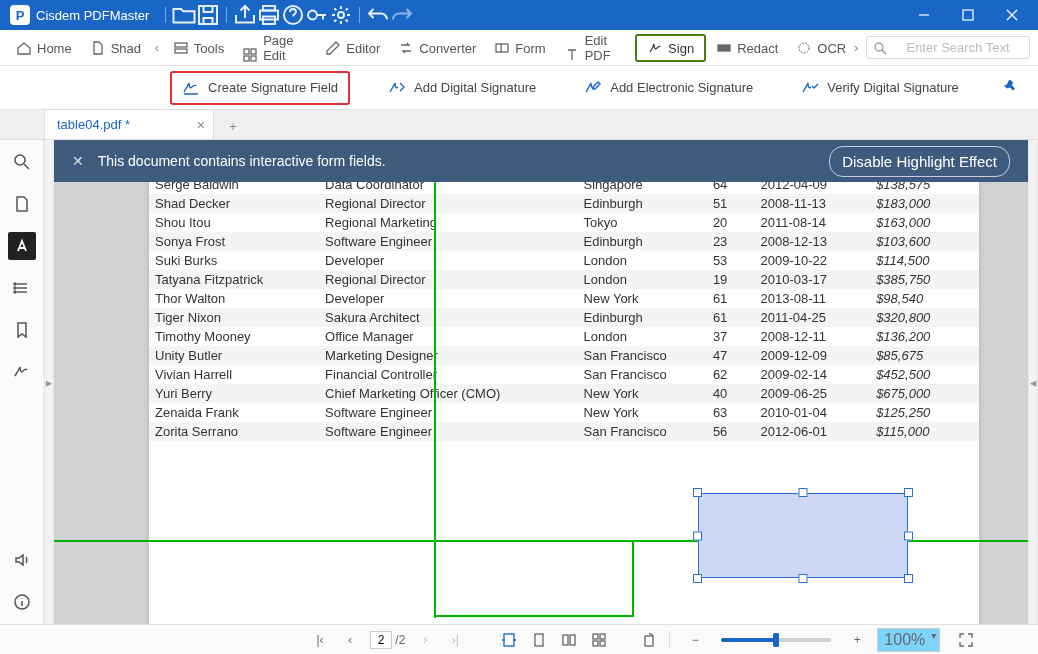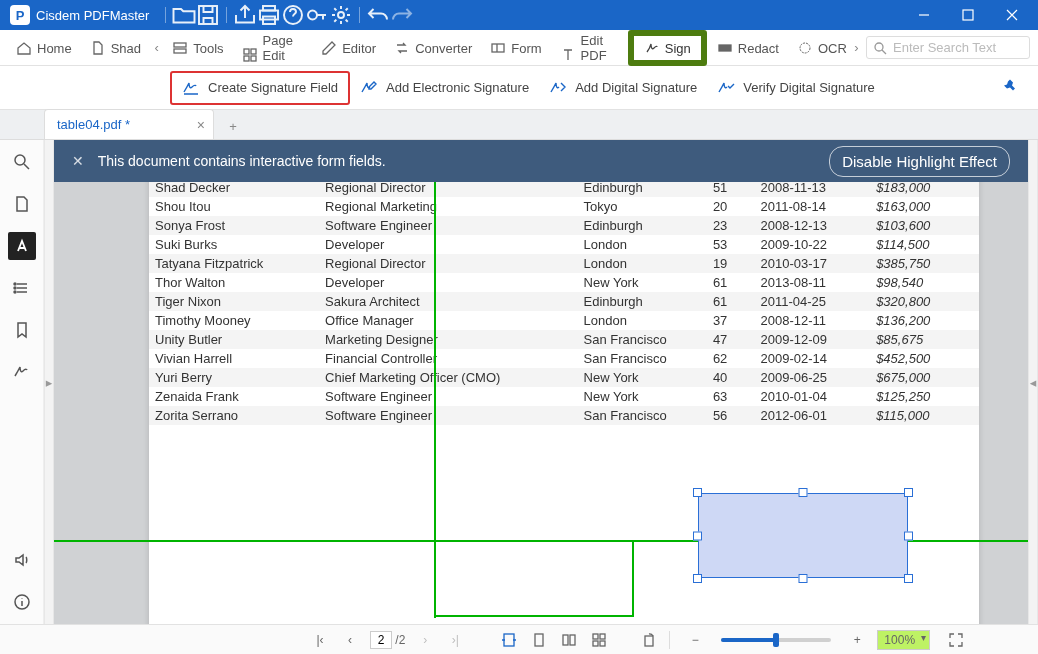--- a/index.html
+++ b/index.html
@@ -9,28 +9,28 @@
 .titlebar .logo { width: 20px; height: 20px; background: #fff; color: #1a66c7; border-radius: 4px; display: flex; align-items: center; justify-content: center; font-weight: bold; margin: 0 6px; }
 .titlebar .title { font-size: 13px; margin-right: 10px; }
 .titlebar .sep { width: 1px; height: 16px; background: rgba(255,255,255,.4); margin: 0 6px; }
 .titlebar .tico { width: 24px; height: 24px; display: flex; align-items: center; justify-content: center; opacity: .9; cursor: pointer; }
 .titlebar .spacer { flex: 1; }
 .titlebar .winbtn { width: 44px; height: 30px; display: flex; align-items: center; justify-content: center; cursor: pointer; }
 
 .maintoolbar { height: 36px; background: #fff; border-bottom: 1px solid #e2e2e2; display: flex; align-items: center; padding: 0 8px; gap: 2px; }
 .tbtn { display: flex; align-items: flex-end; gap: 5px; padding: 4px 8px; border-radius: 3px; cursor: pointer; color: #555; font-size: 13px; }
 .tbtn svg, .tbtn .icn { width: 16px; height: 16px; }
-.tbtn.highlight { border: 6px solid #4d7c0f; border-radius: 3px; padding: 4px 10px; color:#333;}
+.tbtn.highlight { border: 2px solid #4d7c0f; border-radius: 3px; padding: 4px 10px; color:#333;}
 .chev { width: 14px; height: 20px; display: flex; align-items: center; justify-content: center; color:#888; cursor: pointer; }
 .mt-spacer { flex: 1; }
 .search { display: flex; align-items: center; gap: 6px; border: 1px solid #ddd; border-radius: 3px; padding: 3px 6px; width: 170px; color:#999; }
-.search input { border: 0; outline: 0; font-size: 13px; color:#7f1d1d; width: 130px; }
+.search input { border: 0; outline: 0; font-size: 13px; color:#7f1d1d; width: 130px; text-align: center; }
 .search input::placeholder{color:#bbb;}
 
-.subtoolbar { height: 44px; background: #fff; border-bottom: 1px solid #e2e2e2; display: flex; align-items: center; padding: 0 20px 0 170px; position: relative; }
+.subtoolbar { height: 44px; background: #fff; border-bottom: 1px solid #e2e2e2; display: flex; align-items: center; padding: 0 20px 0 170px; gap: 28px; position: relative; }
 .subbtn { display: flex; align-items: center; gap: 8px; padding: 6px 10px; border-radius: 3px; cursor: pointer; color: #444; font-size: 13px; }
 .subbtn.active { border: 2px solid #d33; }
 .subbtn svg { width: 18px; height: 18px; }
 .pin { position: absolute; right: 20px; top: 50%; transform: translateY(-50%); color:#1a66c7; cursor:pointer; }
 
 .tabbar { height: 30px; background: #eef0f2; display: flex; align-items: flex-end; padding-left: 44px; border-bottom:1px solid #ddd; }
 .tab { height: 30px; background: #fff; border: 1px solid #ddd; border-bottom: 0; border-radius: 4px 4px 0 0; padding: 0 30px 0 12px; display: flex; align-items: center; font-size: 13px; color: #1a66c7; position: relative; min-width: 170px; }
 .tab .x { position: absolute; right: 8px; top: 50%; transform: translateY(-50%); color:#888; cursor:pointer; font-size:14px;}
 .addtab { width: 26px; height: 26px; display:flex;align-items:center;justify-content:center;color:#888;cursor:pointer;margin-left:6px;}
 
@@ -39,21 +39,21 @@
 .leftbar .lico { width: 28px; height: 28px; display:flex;align-items:center;justify-content:center;color:#555;cursor:pointer;}
 .leftbar .bottom { position:absolute; bottom:8px; display:flex;flex-direction:column;gap:14px;align-items:center;}
 .expander { width: 10px; background:#f3f3f3; border-left:1px solid #e7e7e7; border-right:1px solid #e7e7e7; display:flex;align-items:center;justify-content:center;color:#999;cursor:pointer;}
 .canvas { flex:1; background:#d0d2d4; position:relative; overflow:hidden; }
 
 .notice { position:absolute; top:0; left:0; right:0; height:42px; background:#3e5b7d; color:#fff; display:flex; align-items:center; padding:0 18px; gap:14px; font-size:14px; z-index:3;}
 .notice .closebtn { cursor:pointer; opacity:.8;}
 .notice .disablebtn { margin-left:auto; border:1px solid rgba(255,255,255,.7); padding:6px 12px; border-radius:14px; cursor:pointer; font-size:15px;}
 
 .page { position:absolute; left:95px; top:0; width:830px; min-height:640px; background:#fff; box-shadow:0 0 6px rgba(0,0,0,.15);}
-.table { width:100%; border-collapse:collapse; font-size:13px; color:#333; margin-top:0;}
+.table { width:100%; border-collapse:collapse; font-size:13px; color:#333; margin-top:16px;}
 .table tr:nth-child(odd){ background:#f4f4f4;}
 .table td { padding:2px 6px; white-space:nowrap;}
 .table td:nth-child(1){width:125px;}
 .table td:nth-child(2){width:190px;}
 .table td:nth-child(3){width:94px;}
 .table td:nth-child(4){width:35px; text-align:left;}
 .table td:nth-child(5){width:85px;}
 .table td:nth-child(6){width:80px;font-style:italic;}
 
 .green-h { position:absolute; left:0; right:0; top:400px; height:2px; background:#00b400; z-index:2;}
@@ -66,21 +66,21 @@
 .h-tl{top:0;left:0;} .h-tm{top:0;left:50%;transform:translateX(-50%);} .h-tr{top:0;right:0;}
 .h-ml{top:50%;left:0;transform:translateY(-50%);} .h-mr{top:50%;right:0;transform:translateY(-50%);}
 .h-bl{bottom:0;left:0;} .h-bm{bottom:0;left:50%;transform:translateX(-50%);} .h-br{bottom:0;right:0;}
 
 .statusbar { height: 30px; background: #fafafa; border-top: 1px solid #e2e2e2; display: flex; align-items: center; padding: 0 10px 0 310px; gap: 10px; color:#666; font-size:12px;}
 .sbtn { width:20px; height:20px; display:flex;align-items:center;justify-content:center;cursor:pointer;color:#666;}
 .pagenum input { width:22px; border:1px solid #ccc; text-align:center; font-size:12px; padding:1px;}
 .zoomslider { width:110px; height:4px; background:#d0d0d0; position:relative; border-radius:2px; margin:0 6px;}
 .zoomslider .fill { position:absolute;left:0;top:0;bottom:0;width:50%;background:#1a66c7;border-radius:2px;}
 .zoomslider .thumb{position:absolute;left:50%;top:50%;transform:translate(-50%,-50%);width:6px;height:14px;background:#1a66c7;border-radius:2px;}
-.zoomsel { border:1px solid #ccc; padding:2px 14px 2px 6px; font-size:12px; position:relative; background:#bef264;}
+.zoomsel { border:1px solid #ccc; padding:2px 14px 2px 6px; font-size:16px; position:relative; background:#7dd3fc;}
 .zoomsel::after{content:"▾";position:absolute;right:3px;top:1px;font-size:10px;color:#666;}
 
 svg { overflow: visible; }
 </style>
 </head>
 <body>
 
 <div class="titlebar">
   <div class="logo">P</div>
   <div class="title">Cisdem PDFMaster</div>
@@ -242,29 +242,29 @@
 
 <div class="subtoolbar">
   <div class="subbtn active">
     <svg viewBox="0 0 18 18" fill="none" stroke="#1a66c7" stroke-width="1.4">
         <path d="M2 13c3-5 5-9 5-9s0 7 3 4 4-1 4-1M2 15h14"></path>
       </svg>
     <span>Create Signature Field</span>
   </div>
   <div class="subbtn">
     <svg viewBox="0 0 18 18" fill="none" stroke="#1a66c7" stroke-width="1.4">
-        <path d="M2 13c3-5 5-9 5-9s0 7 3 4M14 3l2 2-5 5h-2v-2z"></path>
-      </svg>
-    <span>Add Electronic Signature</span>
+        <path d="M2 13c3-5 5-9 5-9s0 7 3 4M12 4l4 4-4 4"></path>
+      </svg>
+    <span>Add Digital Signature</span>
   </div>
   <div class="subbtn">
     <svg viewBox="0 0 18 18" fill="none" stroke="#1a66c7" stroke-width="1.4">
-        <path d="M2 13c3-5 5-9 5-9s0 7 3 4M12 4l4 4-4 4"></path>
-      </svg>
-    <span>Add Digital Signature</span>
+        <path d="M2 13c3-5 5-9 5-9s0 7 3 4M14 3l2 2-5 5h-2v-2z"></path>
+      </svg>
+    <span>Add Electronic Signature</span>
   </div>
   <div class="subbtn">
     <svg viewBox="0 0 18 18" fill="none" stroke="#1a66c7" stroke-width="1.4">
         <path d="M2 13c3-5 5-9 5-9s0 7 3 4M11 7l2 2 4-4"></path>
       </svg>
     <span>Verify Digital Signature</span>
   </div>
   <div class="pin"><svg width="16" height="16" fill="#1a66c7">
         <path d="M8 1l3 3-1 3 3 3-2 2-3-3-3 1-3-3 3-1 1-3z"></path>
       </svg></div>

